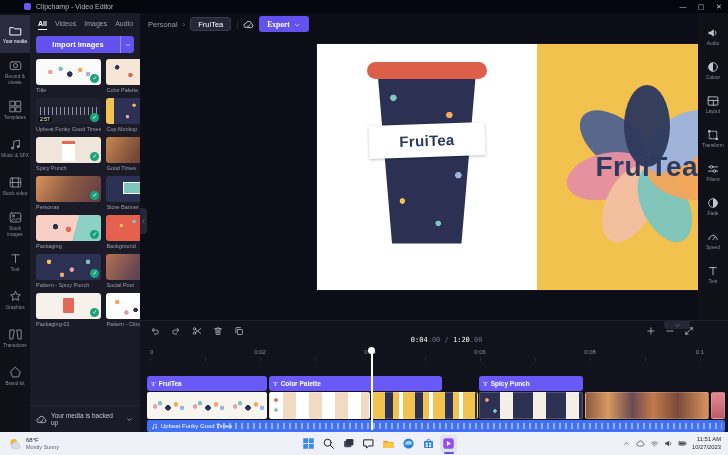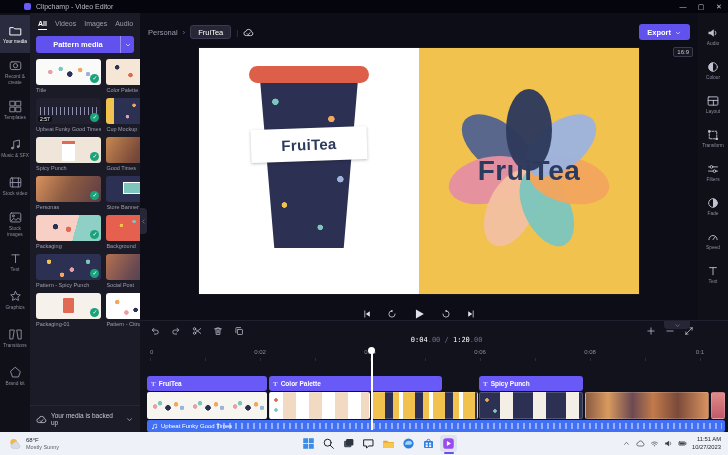--- a/index.html
+++ b/index.html
@@ -46,27 +46,27 @@
   .k-banner::after{content:'';position:absolute;left:50%;top:6px;width:18px;height:10px;margin-left:-9px;background:#7ec5bd;border:1px solid #fff}
   .k-packaging{background:linear-gradient(105deg,#f7cfc4 0 60%,#8fd0c6 60%);background-image:radial-gradient(circle at 30% 45%,#2c3154 2.5px,transparent 3px),radial-gradient(circle at 50% 55%,#e06a55 2.5px,transparent 3px),linear-gradient(105deg,#f7cfc4 0 60%,#8fd0c6 60%)}
   .k-background{background:#e5604f;background-image:radial-gradient(circle at 30% 40%,#f2c24e 1.5px,transparent 2px),radial-gradient(circle at 70% 60%,#fff 1.5px,transparent 2px),radial-gradient(circle at 55% 25%,#7ec5bd 1.5px,transparent 2px)}
   .k-pattern-navy{background:#2c3154;background-image:radial-gradient(circle at 20% 30%,#f2c24e 2px,transparent 2.5px),radial-gradient(circle at 55% 60%,#e8a0a8 2px,transparent 2.5px),radial-gradient(circle at 80% 30%,#7ec5bd 2px,transparent 2.5px),radial-gradient(circle at 40% 80%,#f2a65e 2px,transparent 2.5px)}
   .k-packaging-light{background:#f6f1ea}
   .k-packaging-light::after{content:'';position:absolute;left:50%;top:5px;width:11px;height:15px;margin-left:-6px;background:#e06a55;border-radius:1px}
   .k-pattern-light{background:#fff;background-image:radial-gradient(circle at 22% 35%,#f2a65e 2px,transparent 2.5px),radial-gradient(circle at 58% 65%,#2c3154 2px,transparent 2.5px),radial-gradient(circle at 82% 35%,#7ec5bd 2px,transparent 2.5px),radial-gradient(circle at 40% 75%,#e8a0a8 2px,transparent 2.5px)}
   #backup{margin-top:auto;display:flex;align-items:center;gap:4px;padding:6px;font-size:6.5px;color:#c6c6d4;border-top:1px solid #26263a;cursor:pointer}
   #backup .sp{flex:1}
   
-  #main{position:absolute;left:140px;top:21px;width:558px;height:307px;display:flex;flex-direction:column}
+  #main{position:absolute;left:140px;top:13px;width:558px;height:307px;display:flex;}
   #mainheader{height:22px;display:flex;align-items:center;padding:0 8px;font-size:7.5px;gap:5px}
   .crumb-root{color:#9c9cac;cursor:pointer}
   .crumb-sep{color:#6e6e84;font-size:8px}
   .crumb-cur{background:#262637;border:1px solid #3a3a50;border-radius:3px;padding:1.5px 7px;color:#fff;cursor:text}
   .crumb-div{color:#44445a}
-  #exportbtn{margin-left:auto;background:#6152ee;border:none;border-radius:3px;color:#fff;font-size:7.5px;font-weight:bold;display:flex;align-items:flex-end;gap:3px;padding:3.5px 8px;cursor:pointer;font-family:Liberation Sans, sans-serif}
+  #exportbtn{margin-left:auto;background:#6152ee;border:none;border-radius:3px;color:#fff;font-size:7.5px;font-weight:bold;display:flex;align-items:flex-end;gap:3px;padding:3.5px 8px;cursor:pointer;font-family:Liberation Serif, serif}
   #previewzone{flex:1;position:relative;display:flex;align-items:center;justify-content:center}
   #aspectbadge{position:absolute;top:4px;right:5px;font-size:6px;border:1px solid #3a3a50;border-radius:2px;padding:1px 3px;color:#c6c6d4;background:#16161f}
   #canvas{width:440px;height:246px;display:flex;box-shadow:0 0 0 1px rgba(255,255,255,.04)}
   .half-left{flex:1;background:#fff;position:relative;overflow:hidden}
   .half-right{flex:1;background:#f2c24e;position:relative;display:flex;align-items:center;justify-content:center;overflow:hidden}
   .cup{position:absolute;left:50%;top:18px;transform:translateX(-50%);width:124px}
   .cup-rim{width:120px;height:17px;background:#de5f49;border-radius:9px;margin:0 auto;position:relative;z-index:2}
   .cup-body{width:112px;height:172px;margin:-7px auto 0;background-color:#2c3154;clip-path:polygon(6% 0,94% 0,81% 100%,19% 100%);background-image:radial-gradient(circle at 20% 15%,#7ec5bd 3px,transparent 3.5px),radial-gradient(circle at 70% 25%,#f2a65e 3px,transparent 3.5px),radial-gradient(circle at 40% 45%,#e8a0a8 3px,transparent 3.5px),radial-gradient(circle at 78% 60%,#9db3dd 3px,transparent 3.5px),radial-gradient(circle at 28% 75%,#f2c24e 2.5px,transparent 3px),radial-gradient(circle at 60% 88%,#7ec5bd 2.5px,transparent 3px)}
   .cup-label{position:absolute;left:50%;top:62px;transform:translateX(-50%) rotate(-2deg);width:116px;height:33px;background:#fff;box-shadow:0 1px 3px rgba(0,0,0,.25);display:flex;align-items:center;justify-content:center;font-weight:bold;font-size:15px;color:#2c3a5e;z-index:3;letter-spacing:.3px}
   .flower{position:relative;width:180px;height:200px}
@@ -204,21 +204,21 @@
     </nav>
 
   <div id="mediapanel">
     <div id="mtabs">
         <span class="tab active">All</span>
         <span class="tab">Videos</span>
         <span class="tab">Images</span>
         <span class="tab">Audio</span>
       </div>
     <button id="importbtn">
-      <span class="imp-main">Pattern media</span>
+      <span class="imp-main">Import images</span>
       <span class="imp-chev">
           <svg class="ic" width="8" height="8" viewBox="0 0 16 16">
             <path d="M4.5 6.5L8 10l3.5-3.5"></path>
           </svg>
         </span>
     </button>
     <div id="mgrid">
         <div class="mitem">
     <div class="thumb k-logo">
             <span class="check">✓</span>

